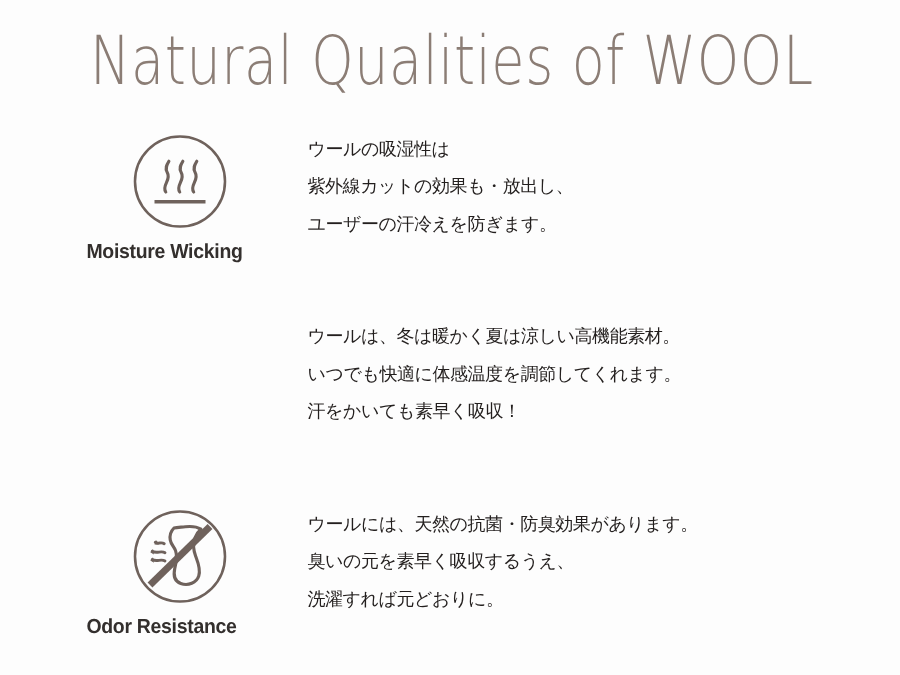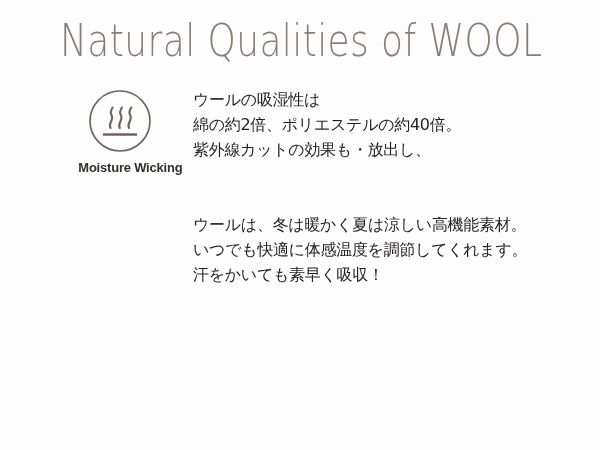--- a/index.html
+++ b/index.html
@@ -48,21 +48,21 @@
   }
   #feature-0 { top: 85px; }
   #feature-1 { top: 210px; }
   #feature-2 { top: 335px; }
 
   .icon-col {
     position: absolute;
     left: 55px;
     top: 0;
     width: 130px;
-    text-align: right;
+    text-align: left;
   }
   .icon-badge {
     display: block;
     margin: 3px auto 0 auto;
     width: 66px;
     height: 66px;
   }
   .icon-label {
     display: block;
     margin-top: 6px;
@@ -78,25 +78,26 @@
 
   .text-col {
     position: absolute;
     left: 193px;
     top: 2px;
     width: 400px;
   }
   .text-line {
     display: block;
     font-family: "DejaVu Sans", sans-serif;
-    font-size: 16px;
+    font-size: 12px;
     line-height: 25px;
     color: #231f1e;
     white-space: nowrap;
     letter-spacing: -0.3px;
+    margin-left: 12px;
   }
 </style>
 </head>
 <body>
 
 <div id="page">
 
   <div id="title">Natural Qualities of WOOL</div>
 
   <div class="feature" id="feature-0">
@@ -107,29 +108,57 @@
           <path d="M23.5 40 C20.5 35.5 27.5 32 24.5 27 C22.8 24.2 24.2 21.8 25.6 19.5" fill="none" stroke="#6f625c" stroke-width="2.1" stroke-linecap="round"></path>
           <path d="M32.8 40 C29.8 35.5 36.8 32 33.8 27 C32.1 24.2 33.5 21.8 34.9 19.5" fill="none" stroke="#6f625c" stroke-width="2.1" stroke-linecap="round"></path>
           <path d="M42.1 40 C39.1 35.5 46.1 32 43.1 27 C41.4 24.2 42.8 21.8 44.2 19.5" fill="none" stroke="#6f625c" stroke-width="2.1" stroke-linecap="round"></path>
           <line x1="16" y1="46.5" x2="50" y2="46.5" stroke="#6f625c" stroke-width="2.4" stroke-linecap="butt"></line>
         </svg>
       </span>
       <span class="icon-label">Moisture Wicking</span>
     </div>
     <div class="text-col">
       <span class="text-line">ウールの吸湿性は</span>
-      <span class="text-line">綿の約2倍、ポリエステルの約40倍。</span>
       <span class="text-line">紫外線カットの効果も・放出し、</span>
+      <span class="text-line">ユーザーの汗冷えを防ぎます。</span>
     </div>
   </div>
 
   <div class="feature" id="feature-1">
     <div class="text-col">
       <span class="text-line">ウールは、冬は暖かく夏は涼しい高機能素材。</span>
       <span class="text-line">いつでも快適に体感温度を調節してくれます。</span>
       <span class="text-line">汗をかいても素早く吸収！</span>
     </div>
   </div>
 
   <div class="feature" id="feature-2">
+    <div class="icon-col">
+      <span class="icon-badge">
+        <svg viewBox="0 0 66 66" width="66" height="66" aria-hidden="true">
+          <circle cx="33" cy="33" r="30" fill="none" stroke="#6f625c" stroke-width="1.7"></circle>
+
+          <path d="M29 14 C27 16 26 19 26.5 22 C27 25 29 26.5 30 29
+                   C31.5 33 30.5 37 29.5 41 C28.5 45.5 29.5 49.5 33.5 51
+                   C38.5 52.8 44 50.5 45.5 46 C47 41.5 45 37 43.5 33
+                   C42 29 41.5 24.5 43 20.5 C44 17.8 45.5 16 47 14.8
+                   C44 13 40 12.8 36.5 13.2 C33.5 13.5 31 13.5 29 14 Z" fill="none" stroke="#6f625c" stroke-width="2.1" stroke-linejoin="round"></path>
+
+          <path d="M22.5 24.5 C20.5 23 18.5 25 16.5 23.5" fill="none" stroke="#6f625c" stroke-width="1.9" stroke-linecap="round"></path>
+          <path d="M23 30.5 C20.5 28.8 17.5 31.3 14.5 29.5" fill="none" stroke="#6f625c" stroke-width="1.9" stroke-linecap="round"></path>
+          <path d="M23 36 C20.5 34.3 17.5 36.8 14.5 35" fill="none" stroke="#6f625c" stroke-width="1.9" stroke-linecap="round"></path>
+          <path d="M17 22 L16 25 L19 25.2 Z" fill="#6f625c"></path>
+          <path d="M15 28 L13.2 30.2 L15.6 31.7 Z" fill="#6f625c"></path>
+          <path d="M15 33.5 L13.2 35.7 L15.6 37.2 Z" fill="#6f625c"></path>
+
+          <line x1="13" y1="52" x2="53" y2="13" stroke="#6f625c" stroke-width="4.6"></line>
+        </svg>
+      </span>
+      <span class="icon-label">Odor Resistance</span>
+    </div>
+    <div class="text-col">
+      <span class="text-line">ウールには、天然の抗菌・防臭効果があります。</span>
+      <span class="text-line">臭いの元を素早く吸収するうえ、</span>
+      <span class="text-line">洗濯すれば元どおりに。</span>
+    </div>
   </div>
 
 </div>
 
 </body></html>

